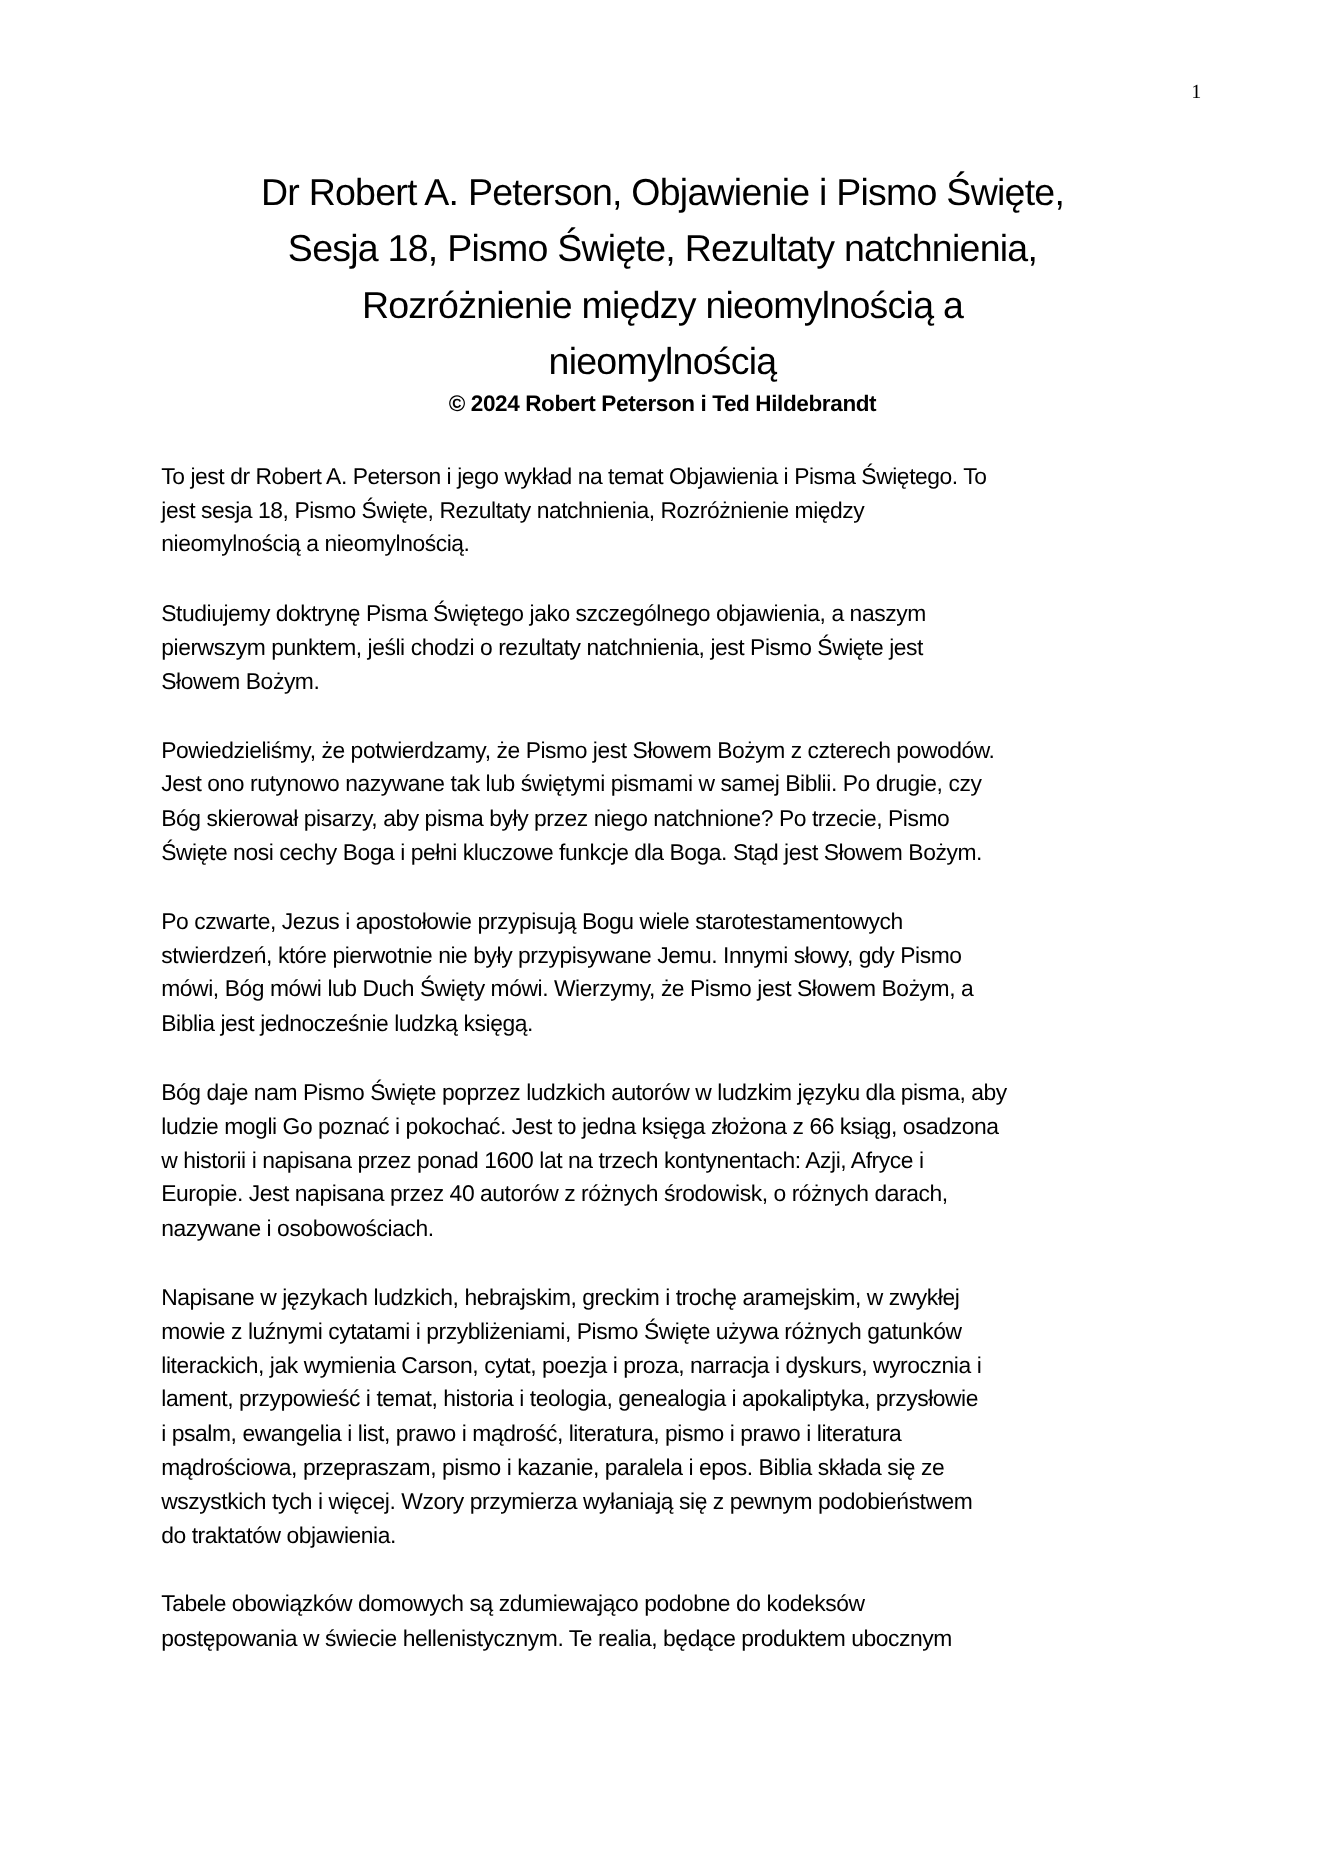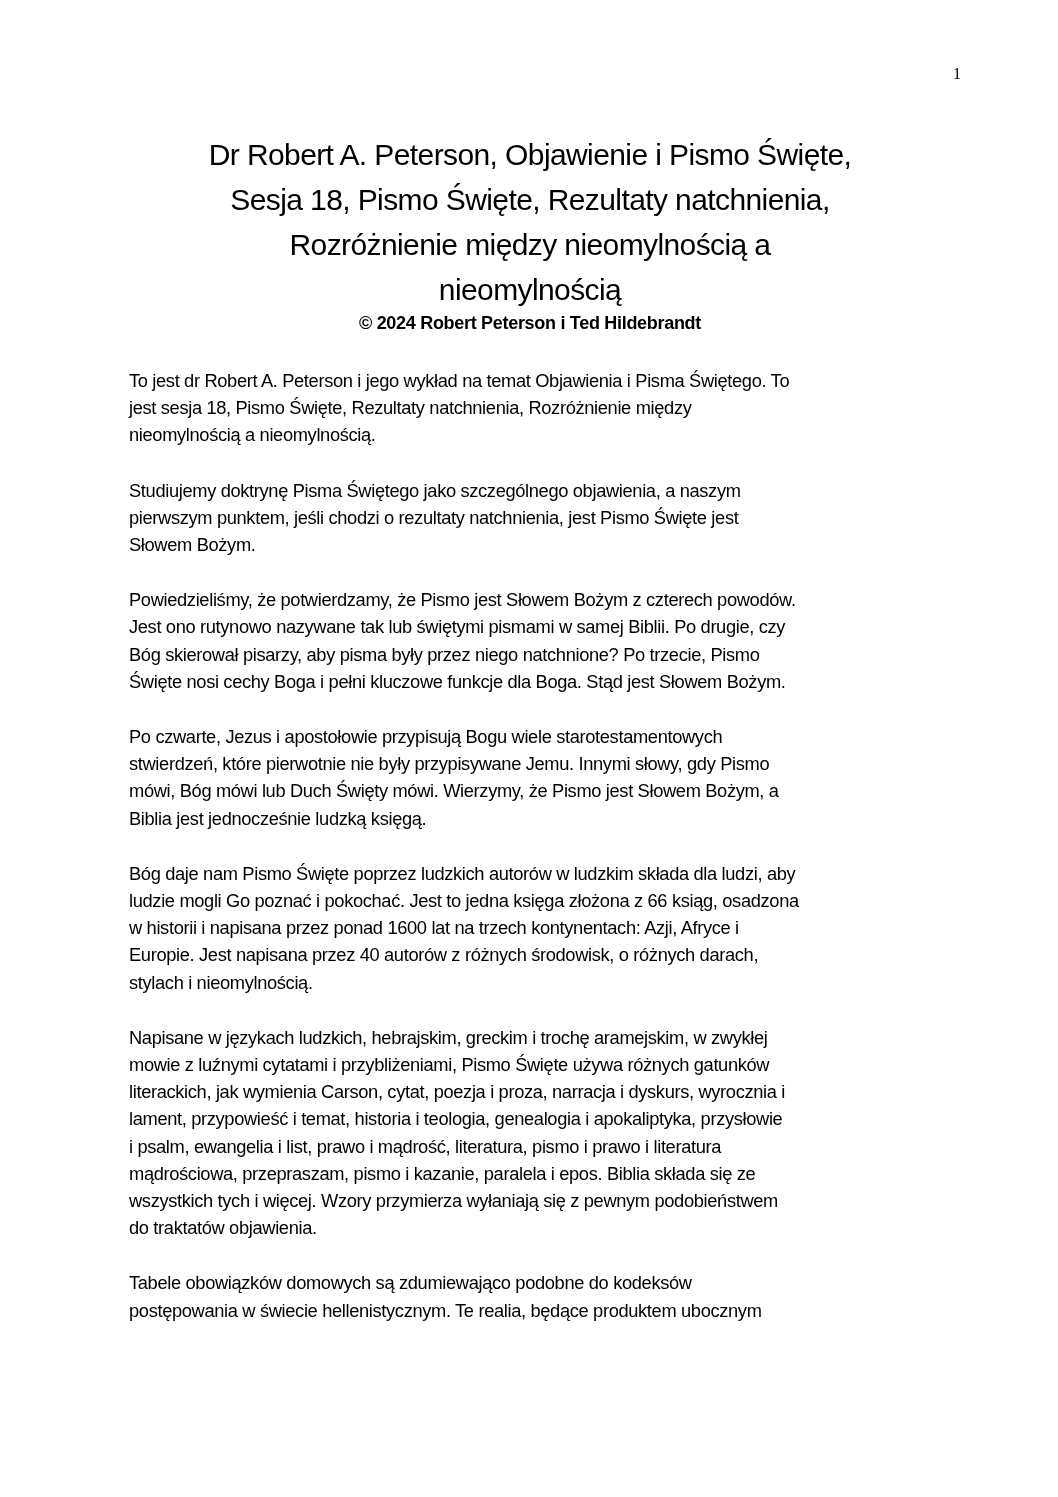--- a/index.html
+++ b/index.html
@@ -93,25 +93,25 @@
     <span class="line">Bóg skierował pisarzy, aby pisma były przez niego natchnione? Po trzecie, Pismo</span>
     <span class="line">Święte nosi cechy Boga i pełni kluczowe funkcje dla Boga. Stąd jest Słowem Bożym.</span>
   </p>
   <p class="para">
     <span class="line">Po czwarte, Jezus i apostołowie przypisują Bogu wiele starotestamentowych</span>
     <span class="line">stwierdzeń, które pierwotnie nie były przypisywane Jemu. Innymi słowy, gdy Pismo</span>
     <span class="line">mówi, Bóg mówi lub Duch Święty mówi. Wierzymy, że Pismo jest Słowem Bożym, a</span>
     <span class="line">Biblia jest jednocześnie ludzką księgą.</span>
   </p>
   <p class="para">
-    <span class="line">Bóg daje nam Pismo Święte poprzez ludzkich autorów w ludzkim składa dla ludzi, aby</span>
+    <span class="line">Bóg daje nam Pismo Święte poprzez ludzkich autorów w ludzkim języku dla pisma, aby</span>
     <span class="line">ludzie mogli Go poznać i pokochać. Jest to jedna księga złożona z 66 ksiąg, osadzona</span>
     <span class="line">w historii i napisana przez ponad 1600 lat na trzech kontynentach: Azji, Afryce i</span>
     <span class="line">Europie. Jest napisana przez 40 autorów z różnych środowisk, o różnych darach,</span>
-    <span class="line">stylach i nieomylnością.</span>
+    <span class="line">nazywane i osobowościach.</span>
   </p>
   <p class="para">
     <span class="line">Napisane w językach ludzkich, hebrajskim, greckim i trochę aramejskim, w zwykłej</span>
     <span class="line">mowie z luźnymi cytatami i przybliżeniami, Pismo Święte używa różnych gatunków</span>
     <span class="line">literackich, jak wymienia Carson, cytat, poezja i proza, narracja i dyskurs, wyrocznia i</span>
     <span class="line">lament, przypowieść i temat, historia i teologia, genealogia i apokaliptyka, przysłowie</span>
     <span class="line">i psalm, ewangelia i list, prawo i mądrość, literatura, pismo i prawo i literatura</span>
     <span class="line">mądrościowa, przepraszam, pismo i kazanie, paralela i epos. Biblia składa się ze</span>
     <span class="line">wszystkich tych i więcej. Wzory przymierza wyłaniają się z pewnym podobieństwem</span>
     <span class="line">do traktatów objawienia.</span>

